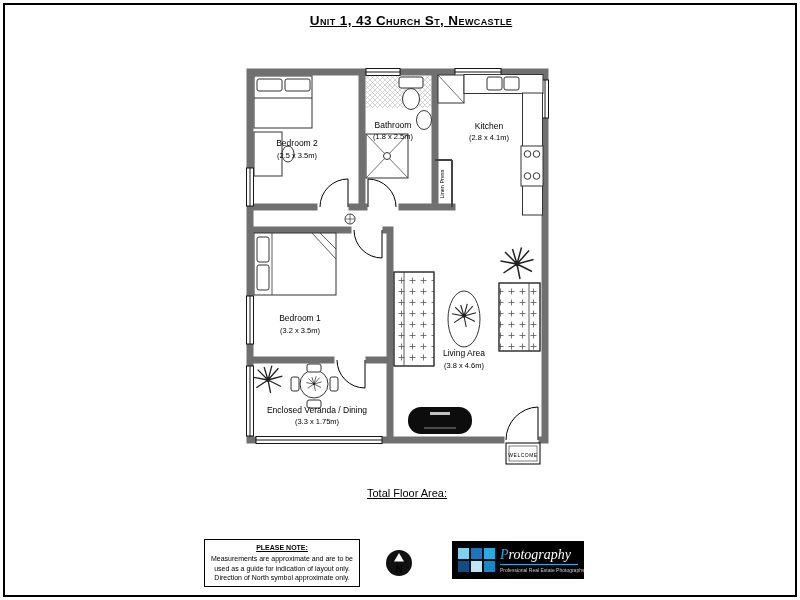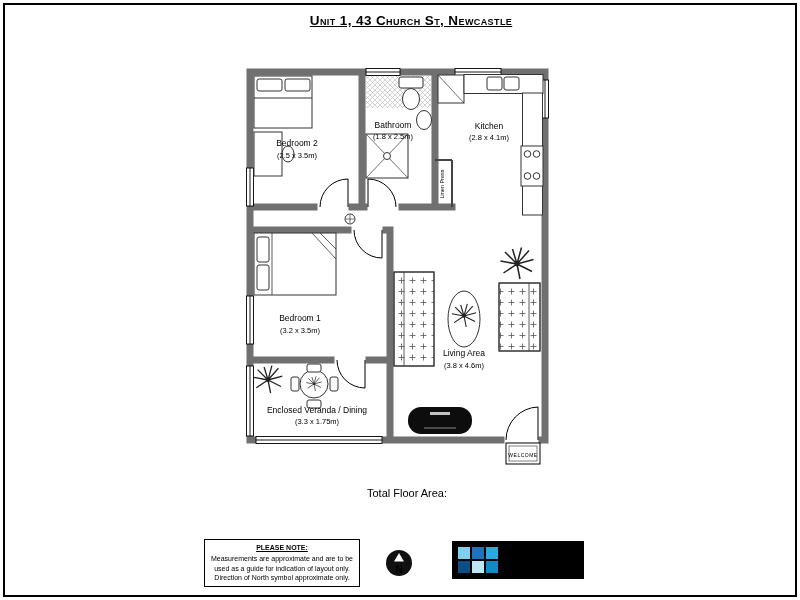--- a/index.html
+++ b/index.html
@@ -8,21 +8,21 @@
   .frame{position:absolute;inset:3px;border:2px solid #000;pointer-events:none;}
   .title{position:absolute;top:13px;left:0;right:0;text-align:center;
          font-size:13.5px;font-weight:bold;font-variant:small-caps;
          letter-spacing:0.4px;text-decoration:underline;color:#000;margin-left:22px;}
   svg.plan{position:absolute;top:0;left:0;}
   svg text{font-family:"Liberation Sans",sans-serif;fill:#000;}
   .room-name{font-size:8.5px;}
   .room-dims{font-size:7.5px;}
   .tiny{font-size:5.5px;}
   .total{position:absolute;top:487px;left:0;right:0;text-align:center;color:#000;}
-  .total-label{font-size:11px;padding-left:14px;}
+  .total-label{font-size:11px;text-decoration:underline;padding-left:14px;}
   .total-value{font-size:10.5px;margin-top:2px;}
   .notebox{position:absolute;left:204px;top:539px;width:150px;border:1px solid #000;
            padding:3px 2px;text-align:center;font-size:7px;line-height:1.4;color:#000;}
   .note-heading{font-weight:bold;text-decoration:underline;margin-bottom:1px;}
   .north{position:absolute;left:384px;top:545px;width:30px;height:34px;}
   .logo{position:absolute;left:452px;top:541px;width:132px;height:38px;background:#000;
         display:flex;align-items:center;gap:5px;padding:0 6px;box-sizing:border-box;}
   .logo-text{display:flex;flex-direction:column;justify-content:center;min-width:0;}
   .logo-name{font-family:"Liberation Serif",serif;font-style:italic;color:#fff;
              font-size:14px;line-height:1.1;border-bottom:1px solid #29abe2;padding-bottom:1px;white-space:nowrap;}
@@ -230,14 +230,18 @@
 
   <div class="logo">
     <svg width="40" height="26" viewBox="0 0 40 26">
       <rect x="0" y="0" width="12" height="12" fill="#7fd0ef"></rect>
       <rect x="14" y="0" width="12" height="12" fill="#1b75bc"></rect>
       <rect x="28" y="0" width="12" height="12" fill="#29abe2"></rect>
       <rect x="0" y="14" width="12" height="12" fill="#0d4e86"></rect>
       <rect x="14" y="14" width="12" height="12" fill="#bfe6f6"></rect>
       <rect x="28" y="14" width="12" height="12" fill="#1588c9"></rect>
     </svg>
+    <div class="logo-text">
+      <div class="logo-name">Protography</div>
+      <div class="logo-tagline">Professional Real Estate Photographs</div>
+    </div>
   </div>
 </div>
 
 </body></html>

